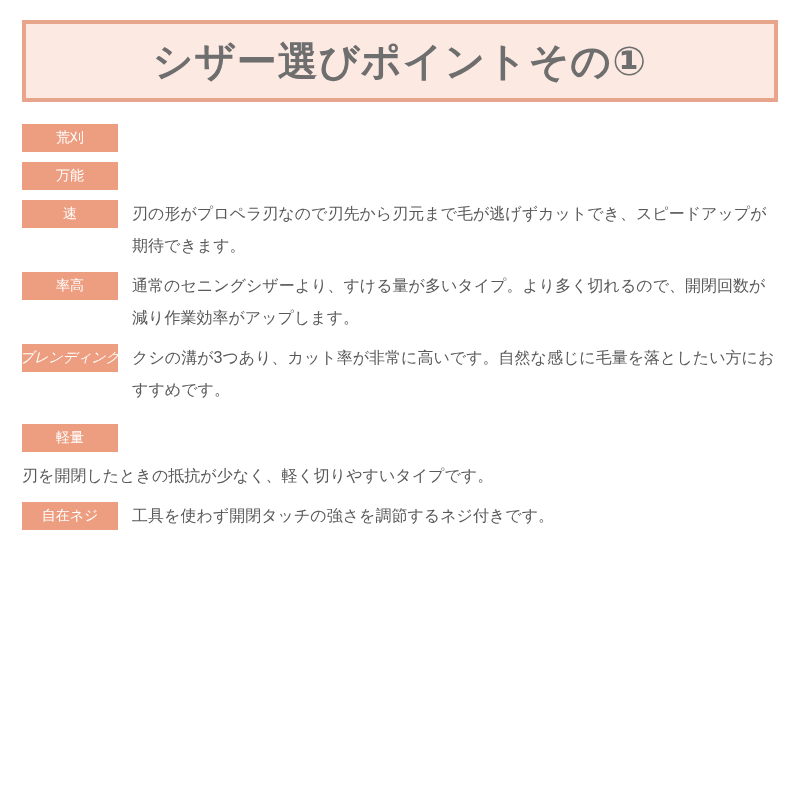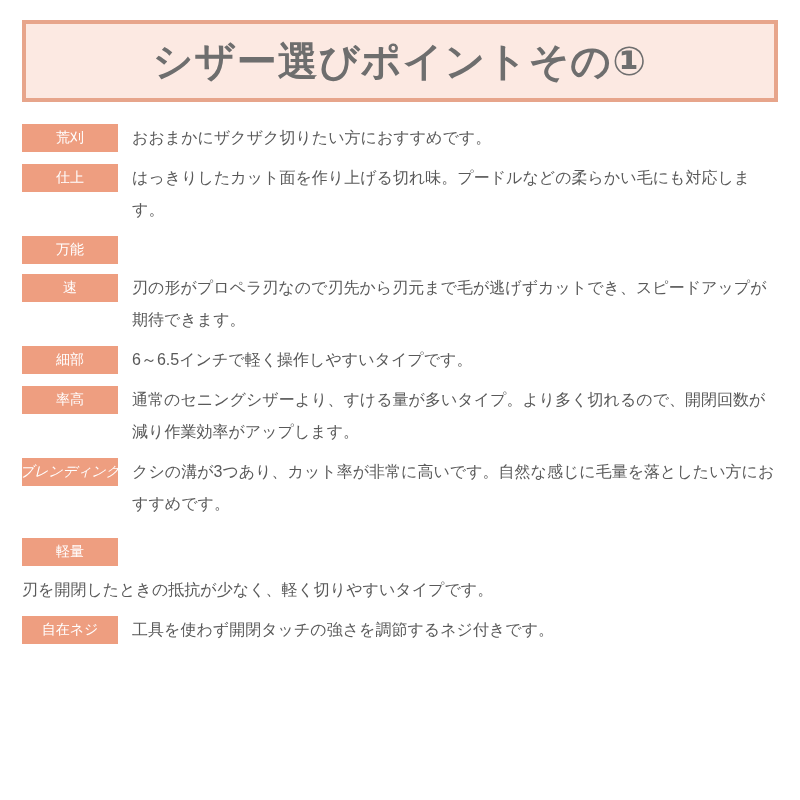--- a/index.html
+++ b/index.html
@@ -66,41 +66,32 @@
 </head>
 <body>
 
 <div class="header-box">
   <h1 class="page-title">シザー選びポイントその①</h1>
 </div>
 
 <div class="category-list" id="category-list">
   <div class="row">
     <span class="badge">荒刈</span>
-    <p class="desc">おおまかにザクザク切りたい方におすすめです。</p>
   </div>
 
-  <div class="row">
-    <span class="badge">仕上</span>
-    <p class="desc">はっきりしたカット面を作り上げる切れ味。プードルなどの柔らかい毛にも対応します。</p>
-  </div>
 
   <div class="row">
     <span class="badge">万能</span>
   </div>
 
   <div class="row">
     <span class="badge">速</span>
     <p class="desc">刃の形がプロペラ刃なので刃先から刃元まで毛が逃げずカットでき、スピードアップが期待できます。</p>
   </div>
 
-  <div class="row">
-    <span class="badge">細部</span>
-    <p class="desc">6～6.5インチで軽く操作しやすいタイプです。</p>
-  </div>
 
 
   <div class="row">
     <span class="badge">率高</span>
     <p class="desc">通常のセニングシザーより、すける量が多いタイプ。より多く切れるので、開閉回数が減り作業効率がアップします。</p>
   </div>
 
   <div class="row">
     <span class="badge long-label">ブレンディング</span>
     <p class="desc">クシの溝が3つあり、カット率が非常に高いです。自然な感じに毛量を落としたい方におすすめです。</p>

